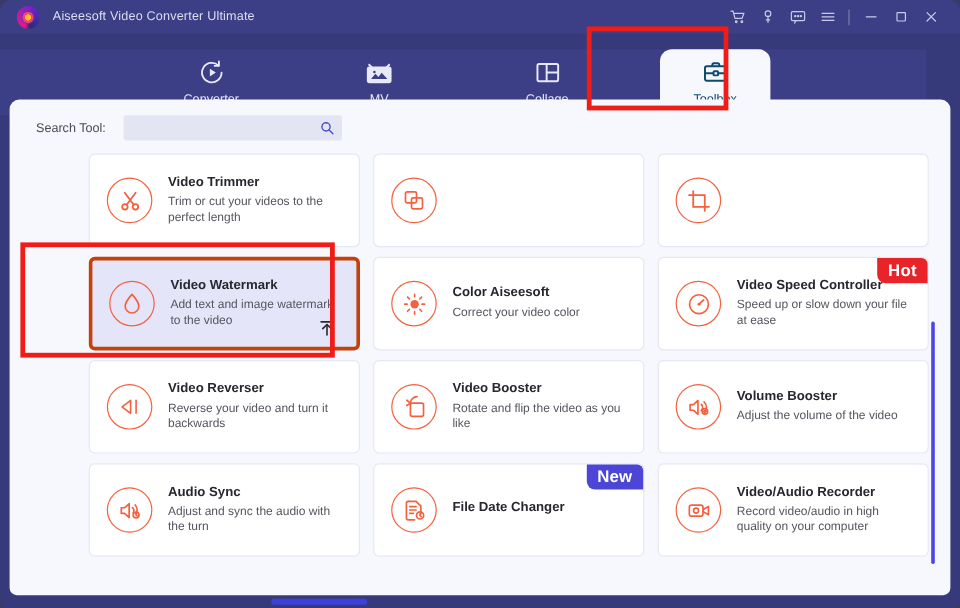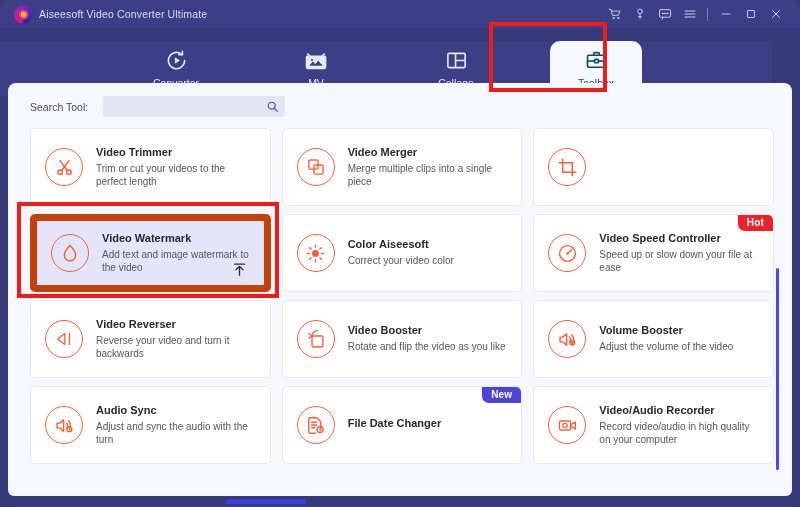--- a/index.html
+++ b/index.html
@@ -34,21 +34,21 @@
     position: relative;
   }
   .logo::after {
     content: "";
     position: absolute; left: 4px; top: 4px;
     width: 11px; height: 11px;
     border-radius: 50%;
     background: radial-gradient(circle at 48% 50%, #ffbe21 0 32%, #f0456f 34% 55%, #7b24b8 60% 100%);
   }
   .app-title {
-    margin-left: 6px;
+    margin-left: 11px;
     font-size: 10.5px;
     color: #dcdcf2;
     letter-spacing: .15px;
     white-space: nowrap;
   }
   .win-ctrls {
     margin-left: auto;
     display: flex; align-items: center; gap: 0;
   }
   .wbtn {
@@ -131,36 +131,37 @@
   }
   .searchbox .sicon { color: #4a4fd0; display: flex; }
 
   
   .grid {
     position: relative;
     padding: 0 18px 8px 22px;
     display: grid;
     grid-template-columns: repeat(3, 1fr);
     gap: 8px 11px;
+    margin-left: 44px;
   }
   .card {
     position: relative;
     height: 78px;
     background: #ffffff;
     border: 1px solid #e6e7f2;
     border-radius: 5px;
     display: flex;
     align-items: center;
     padding: 0 12px 0 14px;
     cursor: pointer;
     overflow: visible;
   }
   .card.selected {
     background: #e4e5f8;
-    border: 7px solid #c2410c;
+    border: 3px solid #c2410c;
   }
   .card .cicon {
     flex: 0 0 38px;
     width: 38px; height: 38px;
     border: 1.4px solid #f4613f;
     border-radius: 50%;
     display: flex; align-items: center; justify-content: center;
     color: #f4613f;
     margin-right: 13px;
   }
@@ -171,21 +172,21 @@
     margin-bottom: 4px;
   }
   .card .cdesc {
     font-size: 10px; color: #55555f;
     line-height: 1.32;
   }
   .badge {
     position: absolute;
     top: 0; right: 0;
     padding: 2px 9px 3px 9px;
-    font-size: 10px; font-weight: bold;
+    font-size: 14px; font-weight: bold;
     color: #fff;
     border-radius: 0 5px 0 7px;
     letter-spacing: .2px;
   }
   .badge.hot { background: #e8242a; }
   .badge.new { background: #4b46d6; }
   .cursor-mark {
     position: absolute;
     right: 16px; bottom: 6px;
     color: #2a2a33;
@@ -362,24 +363,20 @@
         </div>
       </div>
 
       <div class="card">
         <span class="cicon">
           <svg width="20" height="20" viewBox="0 0 24 24" fill="none" stroke="currentColor" stroke-width="1.7" stroke-linejoin="round">
             <rect x="3.5" y="3.5" width="11" height="11" rx="1.6"></rect>
             <rect x="9.5" y="9.5" width="11" height="11" rx="1.6"></rect>
           </svg>
         </span>
-        <div class="ctext">
-          <div class="ctitle">Video Merger</div>
-          <div class="cdesc">Merge multiple clips into a single piece</div>
-        </div>
       </div>
 
       <div class="card">
         <span class="cicon">
           <svg width="21" height="21" viewBox="0 0 24 24" fill="none" stroke="currentColor" stroke-width="1.7" stroke-linecap="round">
             <path d="M6.5 2.5v15h15"></path>
               <path d="M2.5 6.5h15v15"></path>
           </svg>
         </span>
       </div>

